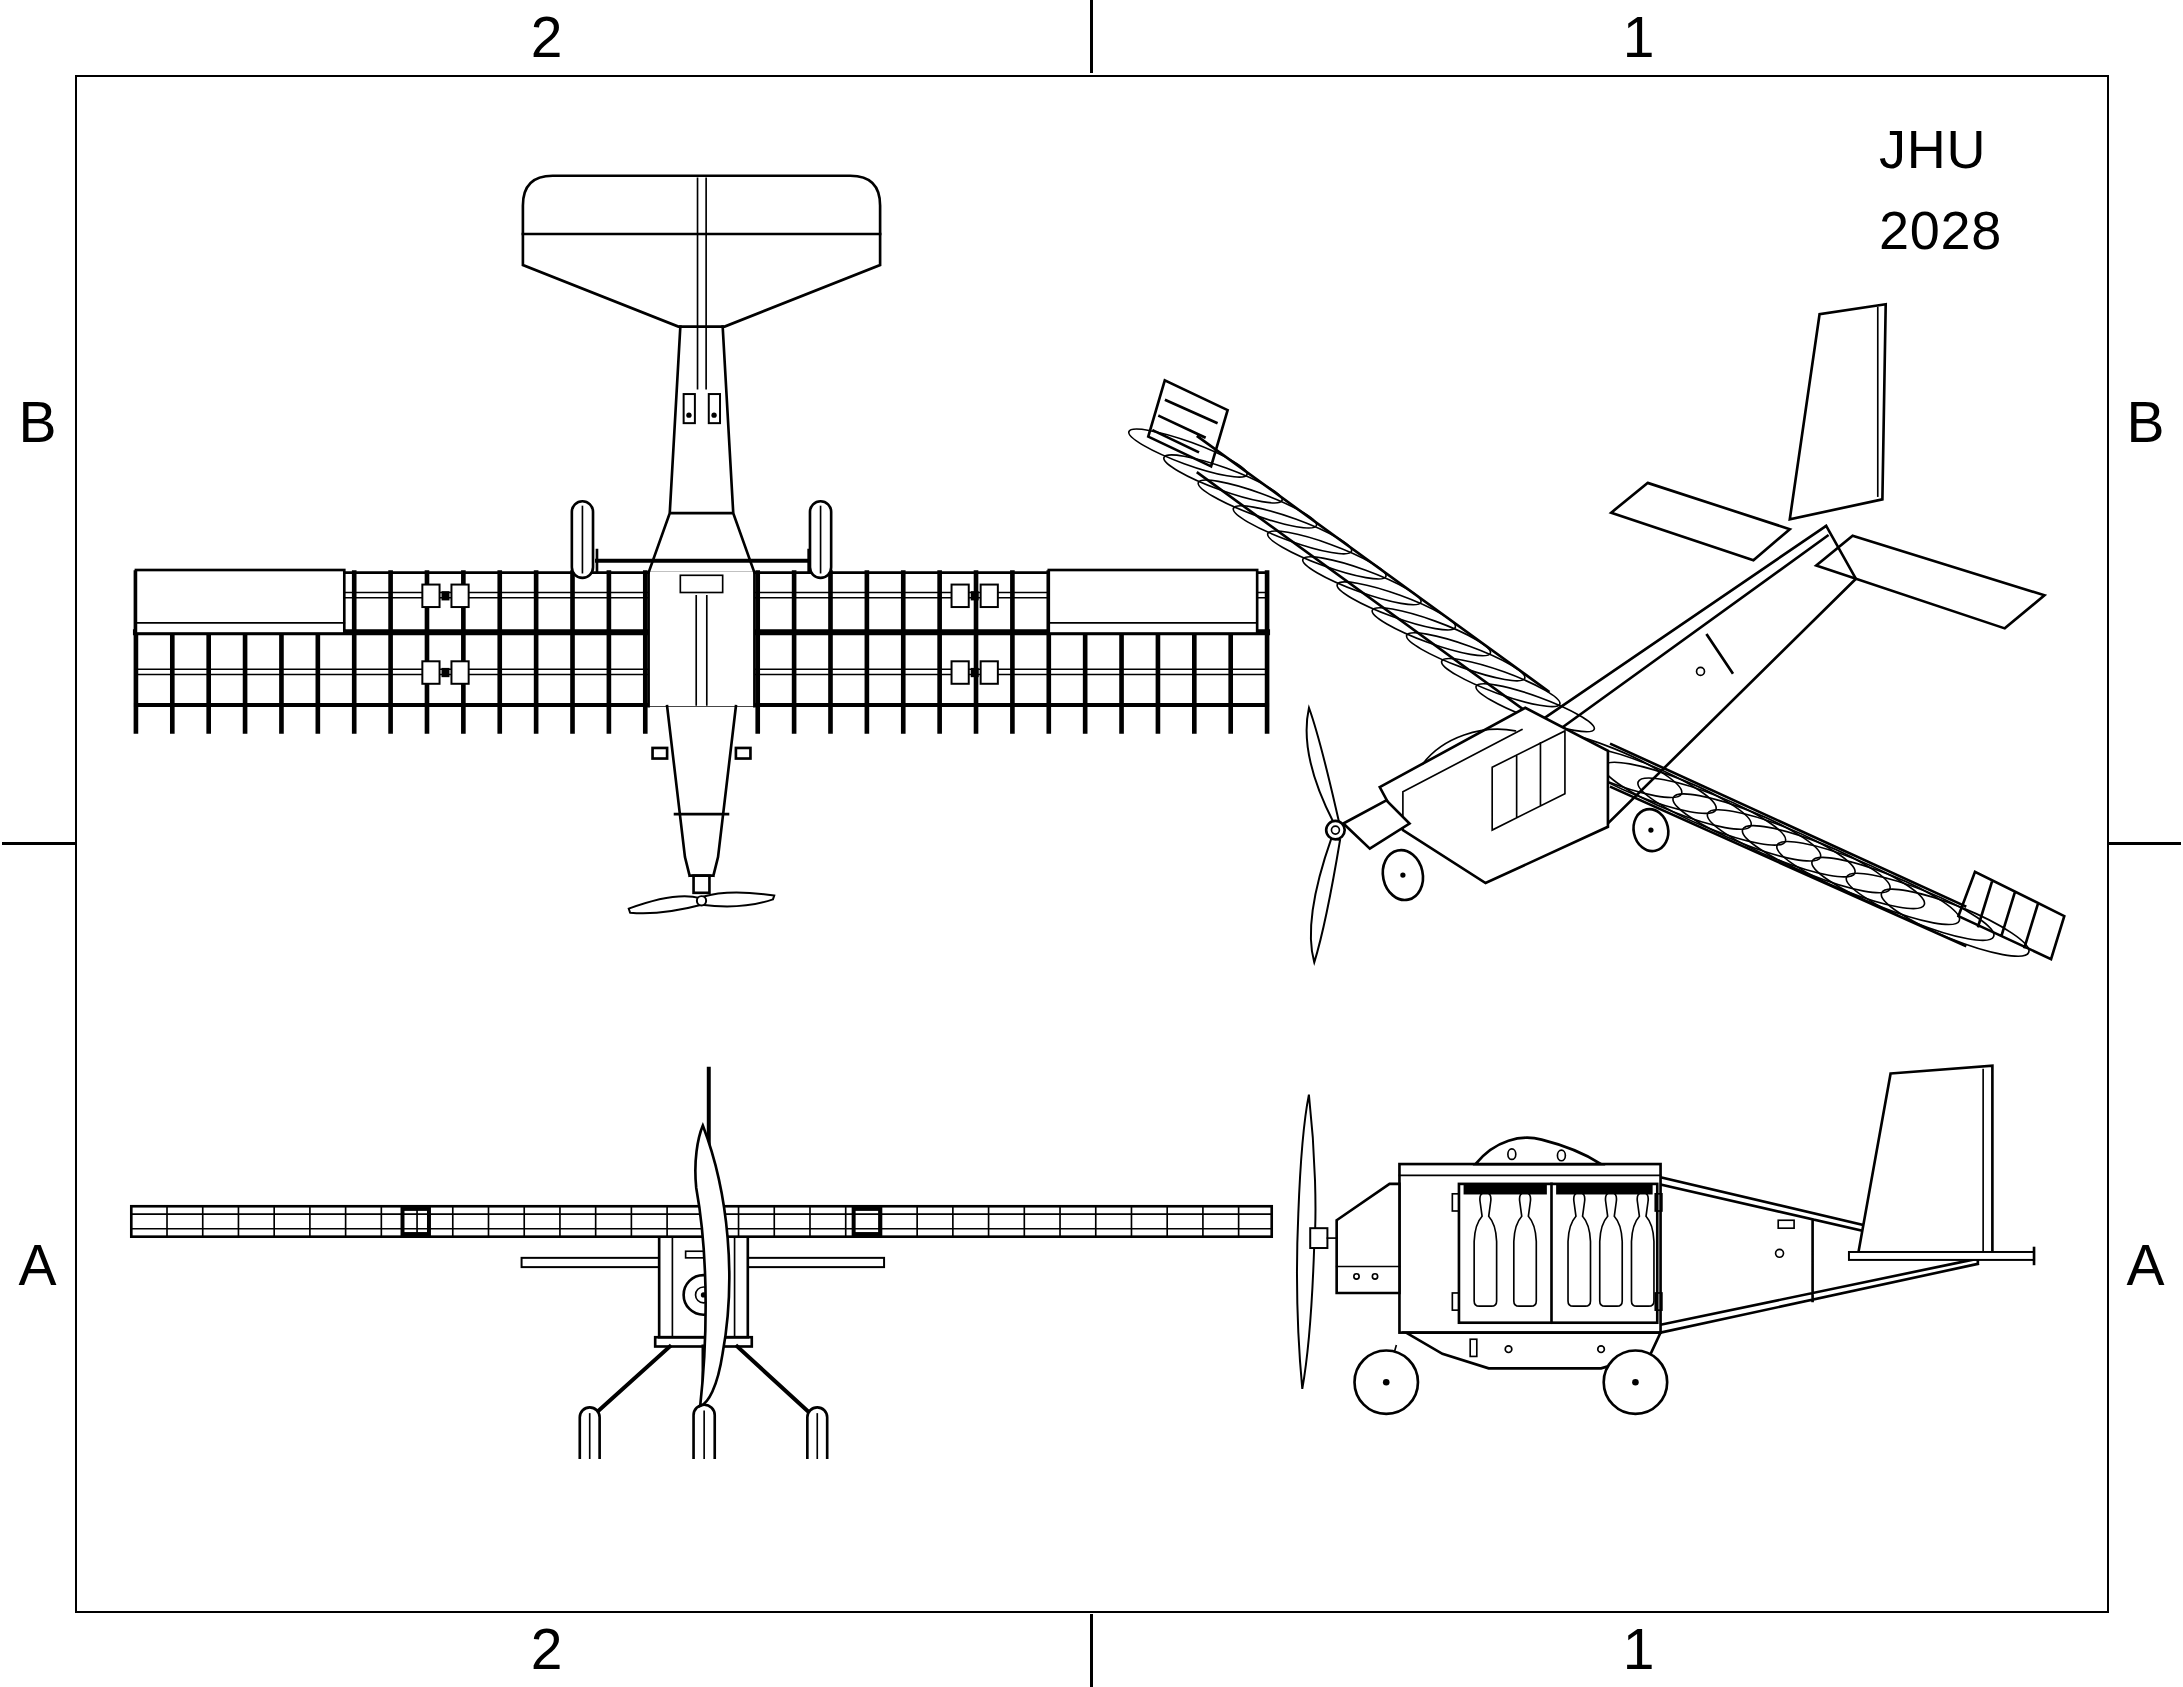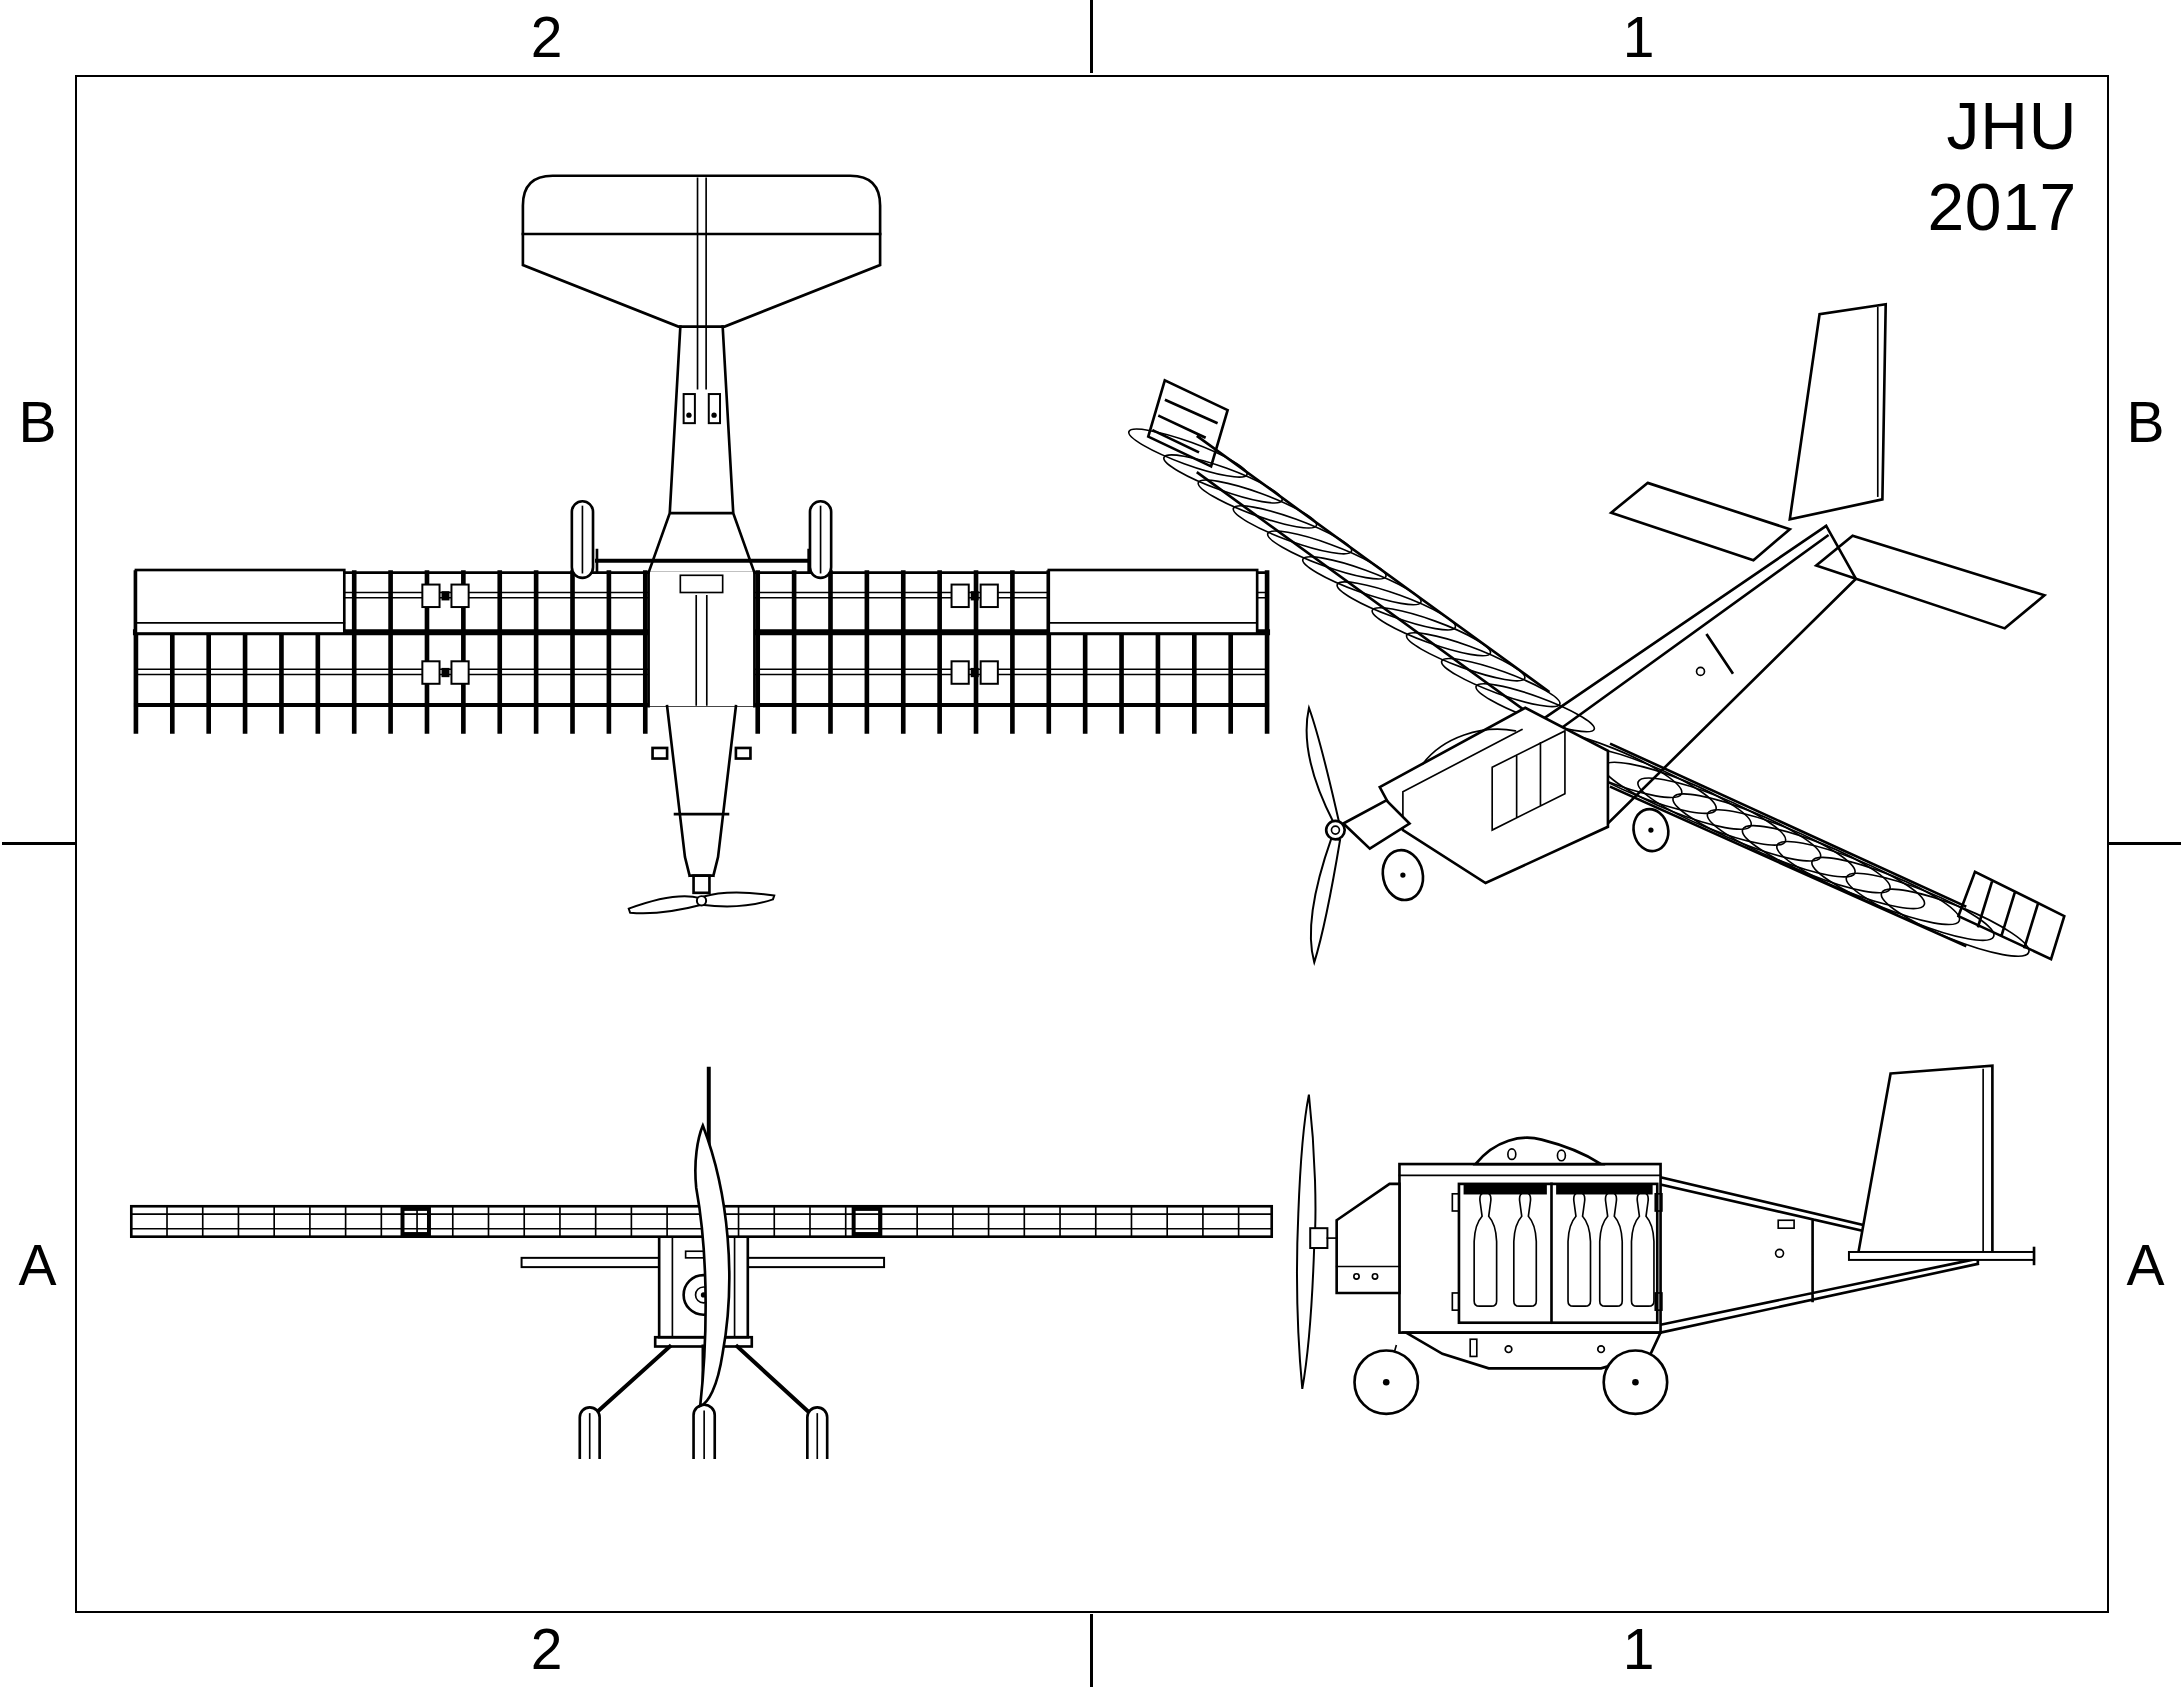--- a/index.html
+++ b/index.html
@@ -4,22 +4,22 @@
 <style>
   html,body{margin:0;padding:0;background:#ffffff;}
   #sheet{position:relative;width:2183px;height:1687px;background:#ffffff;overflow:hidden;
          font-family:"Liberation Sans","DejaVu Sans",sans-serif;color:#000;}
   .border-frame{position:absolute;left:75px;top:75px;width:2030px;height:1534px;
                 border:2.6px solid #000;box-sizing:content-box;}
   .tick{position:absolute;background:#000;}
   .tick-v{width:2.6px;height:73px;}
   .tick-h{width:73px;height:2.6px;}
   .zone-label{position:absolute;width:79px;text-align:center;font-size:57px;line-height:57px;}
-  .title-block{position:absolute;left:1879px;top:86px;width:198px;text-align:right;
-               font-size:66px;line-height:81px;letter-spacing:0.7px;}
+  .title-block{position:absolute;left:1879px;top:109px;width:198px;text-align:left;
+               font-size:54px;line-height:81px;letter-spacing:0.7px;}
   .view{position:absolute;}
   svg{display:block;}
   svg .ln{stroke:#000;fill:none;stroke-width:4;stroke-linecap:square;}
   svg .thin{stroke:#000;fill:none;stroke-width:2.5;stroke-linecap:square;}
   svg .thick{stroke:#000;fill:none;stroke-width:9;stroke-linecap:square;}
   svg .med{stroke:#000;fill:none;stroke-width:6;stroke-linecap:square;}
   svg .rib{stroke:#000;fill:none;stroke-width:7;stroke-linecap:square;}
   svg .wfill{stroke:#000;fill:#ffffff;stroke-width:4;}
   svg .wfill3{stroke:#000;fill:#ffffff;stroke-width:3;}
   svg .bfill{fill:#000;stroke:none;}
@@ -39,21 +39,21 @@
   <div class="zone-label" style="left:1599px;top:9.3px;">1</div>
   <div class="zone-label" style="left:507px;top:1621px;">2</div>
   <div class="zone-label" style="left:1599px;top:1621px;">1</div>
   <div class="zone-label" style="left:-2px;top:394px;">B</div>
   <div class="zone-label" style="left:-2px;top:1237px;">A</div>
   <div class="zone-label" style="left:2106px;top:394px;">B</div>
   <div class="zone-label" style="left:2106px;top:1237px;">A</div>
 
   <div class="title-block">
     <div>JHU</div>
-    <div>2017</div>
+    <div>2028</div>
   </div>
 
   <div class="view" style="left:126px;top:169px;width:1151px;height:761px;">
     <svg width="1151" height="761" viewBox="0 0 1740 1150">
 
       <path class="wfill" d="M600 55 Q600 10 645 10 L1095 10 Q1140 10 1140 55 L1140 145 L905 238 L835 238 L600 145 Z"></path>
       <path class="ln" d="M600 98 L1140 98"></path>
 
       <path class="ln" d="M15 610 H1725"></path>
       <path class="thin" d="M15 640 H1725 M15 648 H1725 M15 756 H1725 M15 764 H1725"></path>

